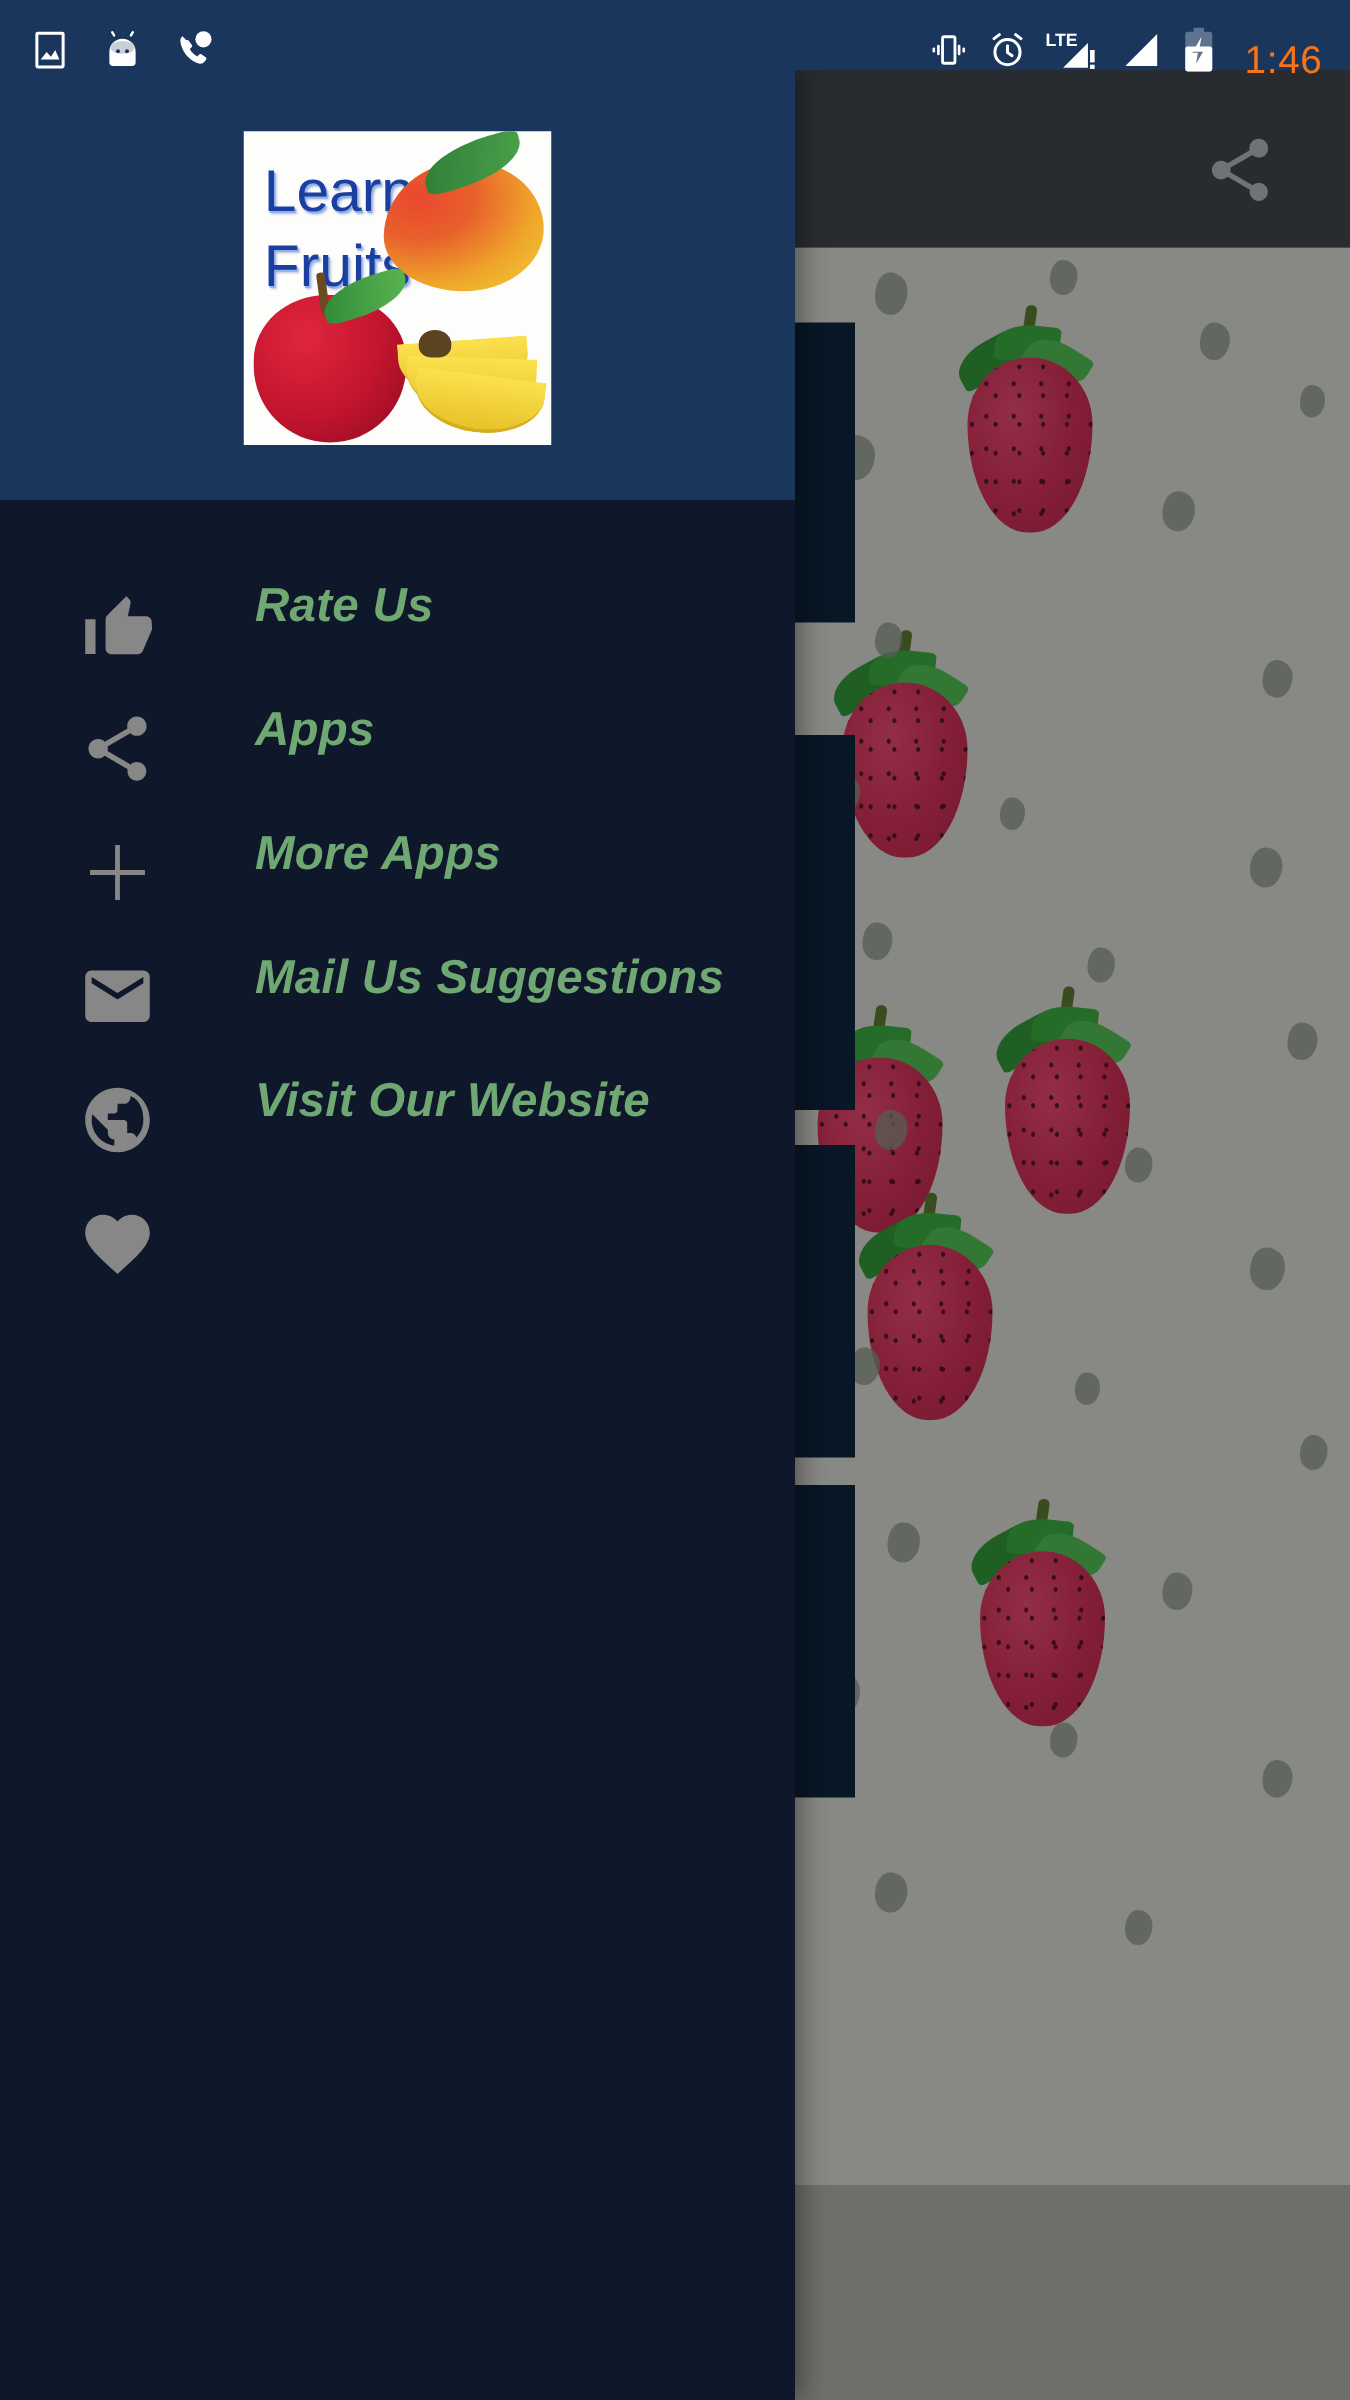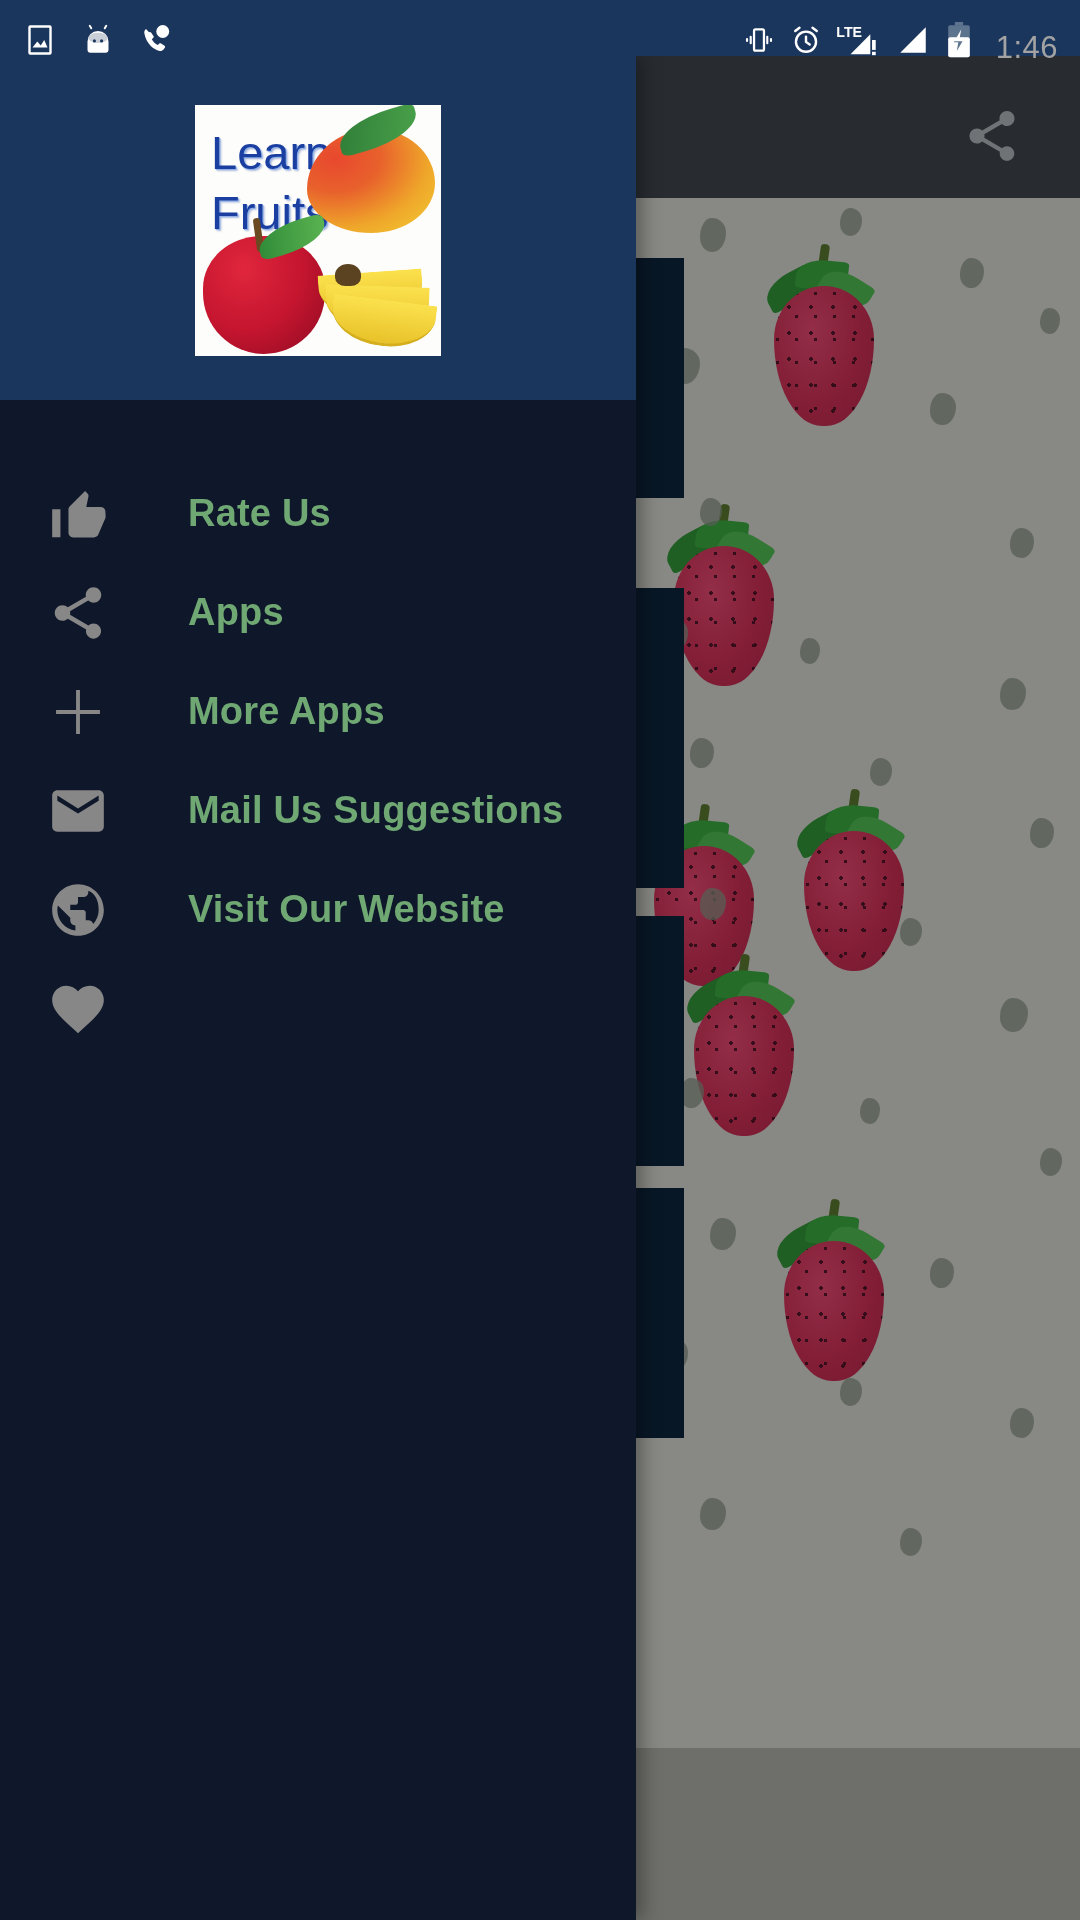--- a/index.html
+++ b/index.html
@@ -93,21 +93,21 @@
     position: absolute; left: 0; top: 0; width: 1080px; height: 56px;
     background: #1b365d;
     display: flex; align-items: center;
     padding: 0 22px;
     z-index: 40;
   }
   .sb-left { display: flex; align-items: center; gap: 22px; }
   .sb-right { margin-left: auto; display: flex; align-items: center; gap: 13px; }
   .sb-icon { display: block; margin-top: 28px; }
   .sb-time {
-    color: #a3a3a3; font-size: 31px; letter-spacing: .5px;
+    color: #f97316; font-size: 31px; letter-spacing: .5px;
     margin-left: 9px; font-weight: 400; margin-top: 40px;
   }
 
   
   .drawer {
     position: absolute; left: 0; top: 56px; width: 636px; height: 1864px;
     background: #0f172a;
     z-index: 30;
     box-shadow: 6px 0 18px rgba(0,0,0,.35);
   }
@@ -169,24 +169,25 @@
   .banana.b1 { left: 8px;  top: 16px; transform: rotate(-4deg); }
   .banana.b2 { left: 14px; top: 30px; transform: rotate(2deg); }
   .banana.b3 { left: 20px; top: 44px; transform: rotate(7deg); }
   .banana-crown {
     position: absolute; left: 24px; top: 8px; width: 26px; height: 22px;
     background: #5b4220; border-radius: 50% 50% 40% 40%;
   }
 
   .drawer-menu { padding-top: 64px; }
   .menu-item {
-    display: flex; align-items: center;
+    display: flex; 
     height: 99px;
-    padding-left: 42px;
+    padding-left: 58px;
     cursor: pointer;
+    font-style: italic;
   }
   .menu-icon {
     width: 72px; height: 72px;
     display: flex; align-items: center; justify-content: center;
     flex: 0 0 72px;
   }
   .menu-label {
     margin-left: 74px;
     font-size: 38px;
     font-weight: 700;

